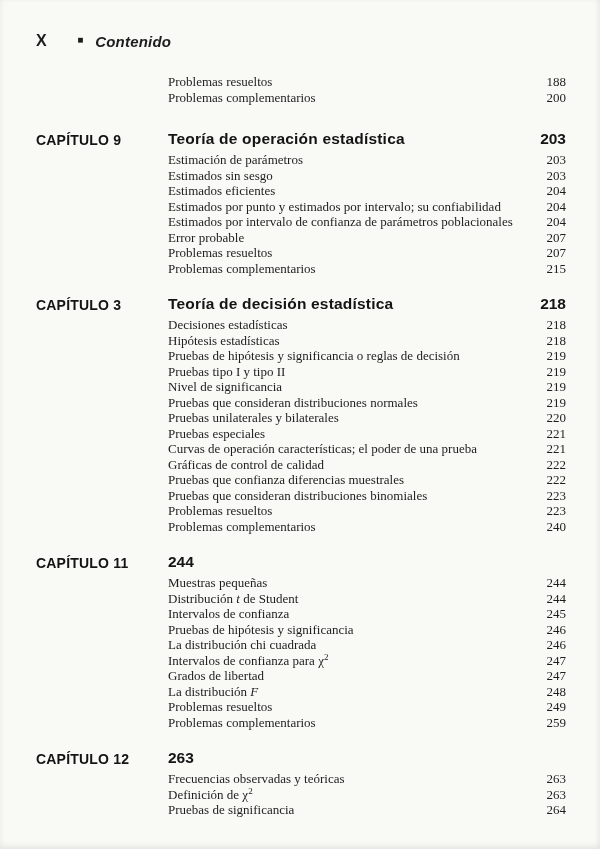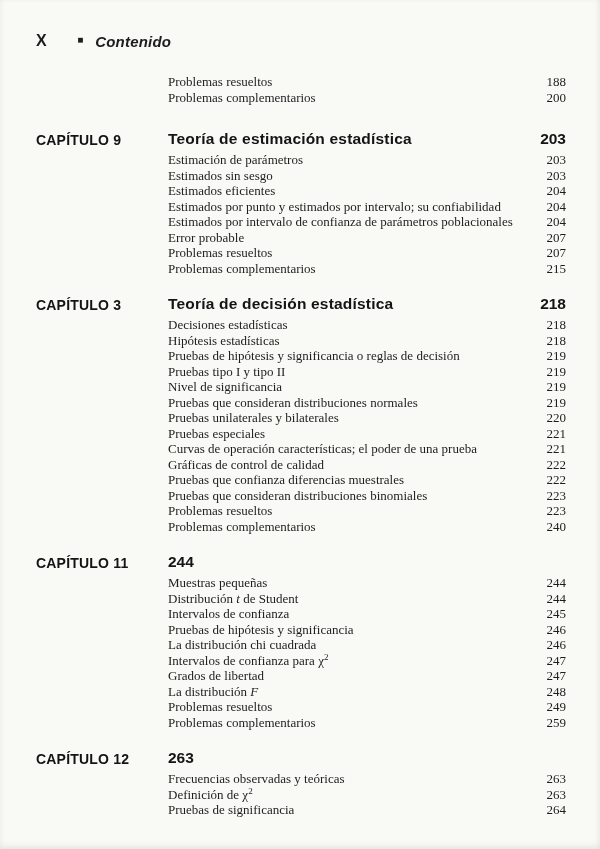--- a/index.html
+++ b/index.html
@@ -61,21 +61,21 @@
           <span class="row-page">188</span>
         </div>
         <div class="toc-row">
           <span class="row-label">Problemas complementarios</span>
           <span class="row-page">200</span>
         </div>
       </section>
       <section class="toc-section">
         <div class="section-heading">
           <span class="chapter-label">CAPÍTULO 9</span>
-          <span class="chapter-title">Teoría de estimación estadística</span>
+          <span class="chapter-title">Teoría de operación estadística</span>
           <span class="chapter-page">203</span>
         </div>
         <div class="toc-row">
           <span class="row-label">Estimación de parámetros</span>
           <span class="row-page">203</span>
         </div>
         <div class="toc-row">
           <span class="row-label">Estimados sin sesgo</span>
           <span class="row-page">203</span>
         </div>

